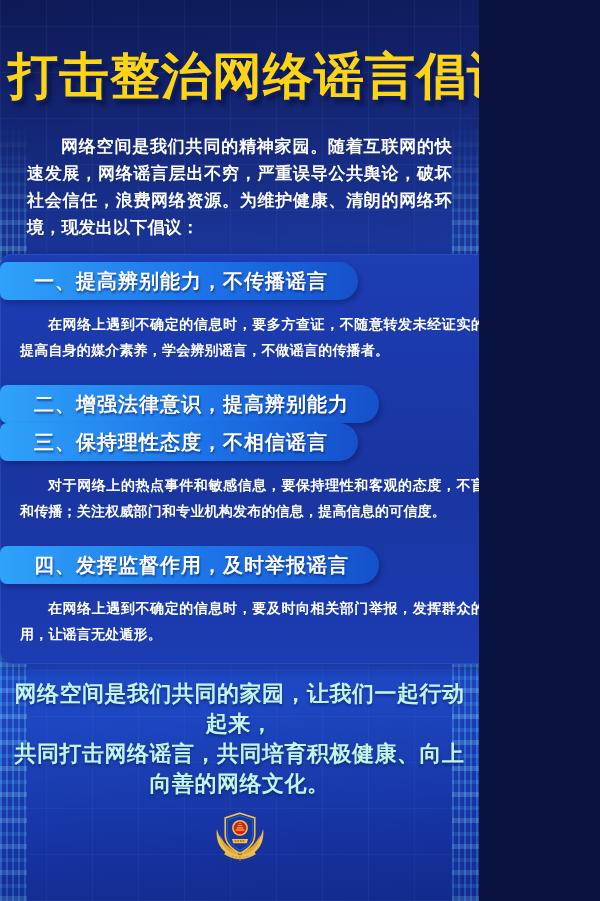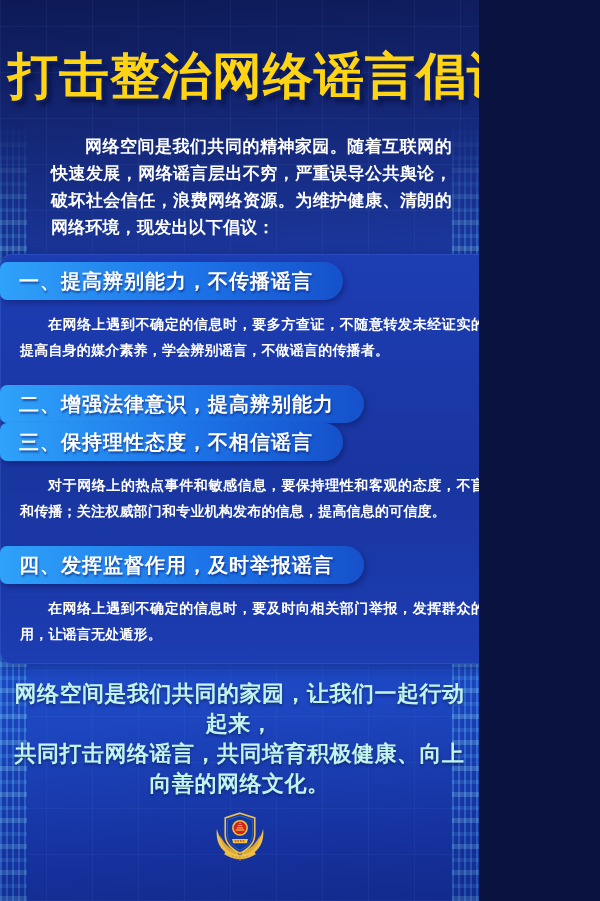--- a/index.html
+++ b/index.html
@@ -26,31 +26,31 @@
   .edge-strip.right{right:0;}
   .content{position:relative;z-index:2;}
   .title{
     margin:48px 8px 0;text-align:center;
     font-size:50px;font-weight:900;letter-spacing:1px;line-height:1.15;
     color:#ffd513;white-space:nowrap;
     text-shadow:2px 2px 0 #0c1f6e,4px 5px 4px rgba(4,10,50,0.65);
   }
   .intro{
     margin:27px 27px 0;color:#ffffff;font-size:17px;line-height:27px;
-    font-weight:700;text-indent:2em;text-align:justify;letter-spacing:0.2px;padding-left:24px;
+    font-weight:700;text-indent:2em;text-align:justify;letter-spacing:0.2px;
   }
   .panel{
     margin:13px auto 0;width:551px;box-sizing:border-box;
     border-radius:12px;padding:8px 0 5px;
     background:linear-gradient(180deg,#1d3db4 0%,#19359f 55%,#1c3cb2 100%);
     box-shadow:inset 0 0 0 1px rgba(120,170,255,0.14),0 4px 14px rgba(5,12,60,0.35);
   }
   .sec-head{
     display:inline-block;height:38px;line-height:38px;
-    padding:0 30px 0 19px;border-radius:7px 19px 19px 7px;
+    padding:0 30px 0 34px;border-radius:7px 19px 19px 7px;
     background:linear-gradient(90deg,#2fa2fa 0%,#1d74e8 55%,#1551cb 100%);
     color:#fff;font-size:20px;font-weight:800;letter-spacing:1px;
     text-shadow:1px 2px 2px rgba(10,30,110,0.6);
     box-shadow:2px 3px 5px rgba(6,14,70,0.35);
   }
   .sec-body{
     margin:11px 22px 22px 20px;color:#ffffff;font-size:14px;line-height:26px;
     font-weight:700;text-indent:2em;text-align:justify;letter-spacing:0.2px;
   }
   .section:last-child .sec-body{margin-bottom:12px;}

